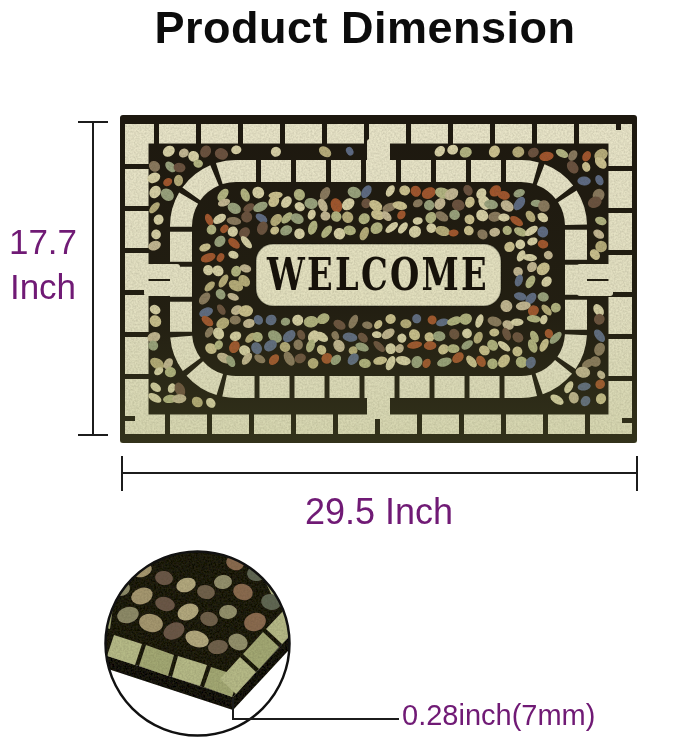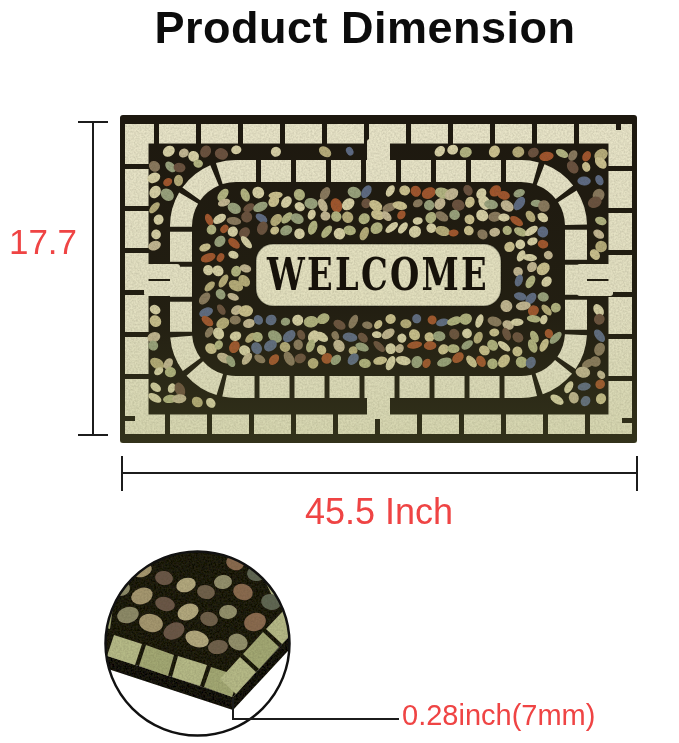--- a/index.html
+++ b/index.html
@@ -5,21 +5,21 @@
   html,body{margin:0;padding:0}
   body{
     width:679px;height:743px;position:relative;overflow:hidden;
     background:#ffffff;color:#111;
     font-family:"Liberation Sans",sans-serif;
   }
   #title{
     position:absolute;top:2px;left:48px;width:634px;text-align:center;
     font-size:45px;font-weight:700;letter-spacing:.5px;color:#0c0c0c;white-space:nowrap;
   }
-  .dim-label{position:absolute;color:#ef4444}
+  .dim-label{position:absolute;color:#701a75}
   #height-label{top:219px;left:0;width:86px;text-align:center;font-size:35px;line-height:45px}
   #width-label{top:491px;left:121px;width:516px;text-align:center;font-size:36px}
   #thickness-label{top:699px;left:402px;font-size:29px;white-space:nowrap}
   .ln{position:absolute;background:var(--line,#1c1c1c)}
   svg{position:absolute;display:block}
   #mat-svg{left:120px;top:115px}
   #bubble-svg{left:102px;top:548px}
   .plaque{fill:var(--plaque);stroke:rgba(0,0,0,.3);stroke-width:1.5}
   #welcome{
     font-family:"DejaVu Serif","Liberation Serif",serif;font-weight:bold;
@@ -392,26 +392,27 @@
   </g>
   <rect x="0" y="0" width="517" height="328" fill="url(#tint)"></rect>
   <text id="welcome" x="258" y="175" textLength="222" lengthAdjust="spacingAndGlyphs">WELCOME</text>
 </svg>
 
 <div class="ln" style="left:78px;top:121px;width:30px;height:2px"></div>
 <div class="ln" style="left:92px;top:122px;width:2px;height:313px"></div>
 <div class="ln" style="left:78px;top:434px;width:30px;height:2px"></div>
 <div id="height-label" class="dim-label">
   <div>17.7</div>
+  <div>Inch</div>
 </div>
 
 <div class="ln" style="left:121px;top:456px;width:2px;height:35px"></div>
 <div class="ln" style="left:121px;top:472px;width:517px;height:2px"></div>
 <div class="ln" style="left:636px;top:456px;width:2px;height:35px"></div>
-<div id="width-label" class="dim-label">45.5 Inch</div>
+<div id="width-label" class="dim-label">29.5 Inch</div>
 
 <svg id="bubble-svg" width="191" height="191" viewBox="0 0 191 191">
   <defs>
     <clipPath id="bclip">
         <circle cx="95.5" cy="95.5" r="92"></circle>
       </clipPath>
   </defs>
   <g clip-path="url(#bclip)">
     <g filter="url(#speck)">
 

